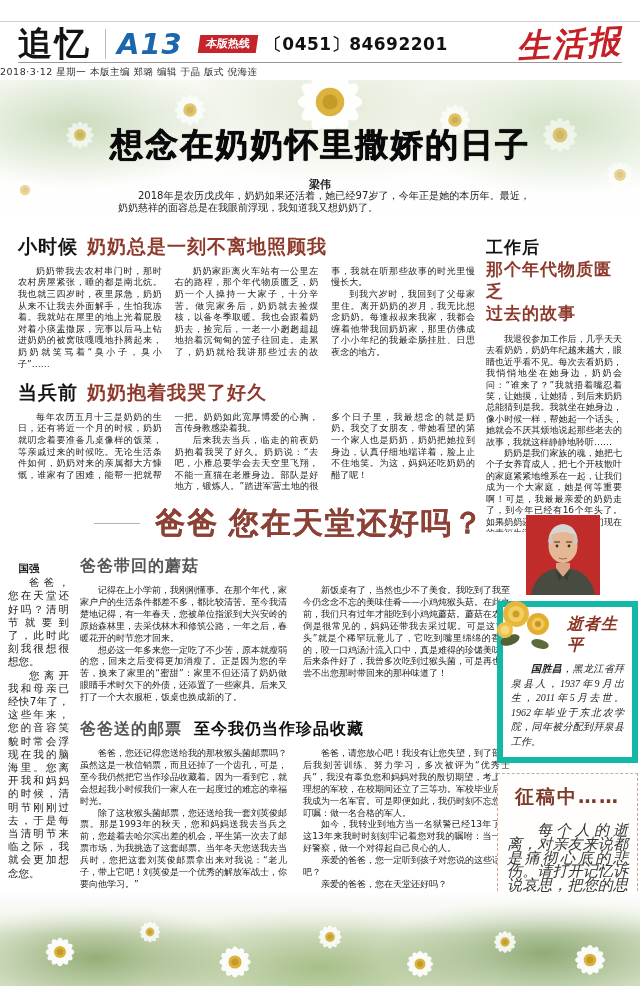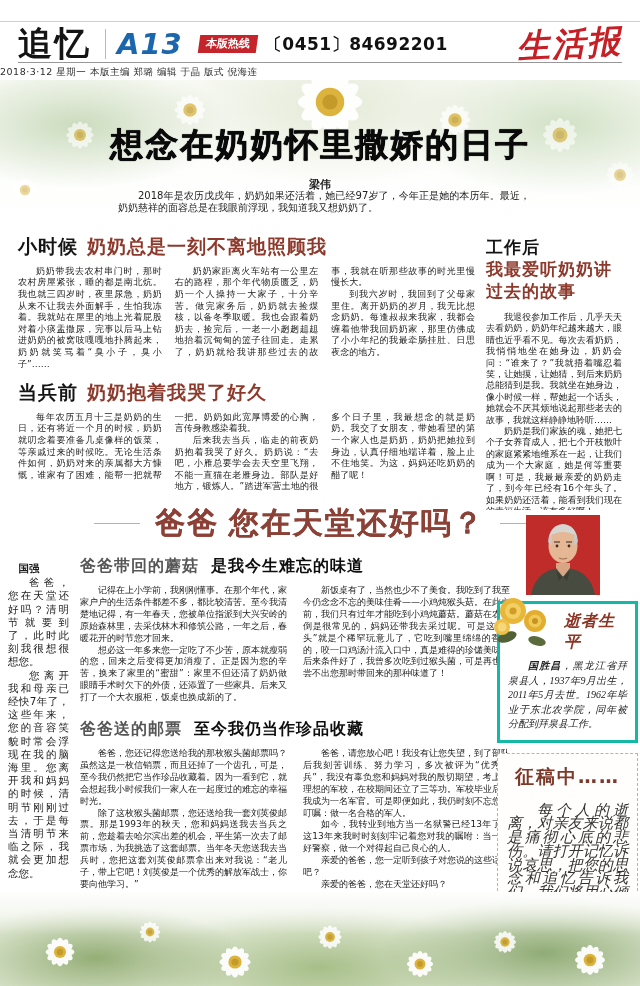--- a/index.html
+++ b/index.html
@@ -66,21 +66,21 @@
   .sub-kicker { font-family:"Liberation Serif","DejaVu Serif",serif; font-weight:600; font-size:16px; color:#565656; letter-spacing:1px; }
   .sub-title { font-weight:900; font-size:16px; color:#0e0e0e; letter-spacing:1px; }
   .cols2 { margin-top:8px; column-count:2; column-gap:16px; overflow:hidden; font-size:9px; line-height:11.9px; text-align:justify; color:#1c1c1c; }
   .sub-mushroom .cols2 { height:123px; }
   .sub-stamps { margin-top:11px; }
   .sub-stamps .cols2 { height:150px; }
 
   
   .sidebar { position:absolute; left:497px; top:515px; width:141px; }
   .portrait { display:block; margin-left:29px; }
-  .obit-box { position:relative; margin-top:6px; border:3px solid #14b8a6; padding:7px 8px 8px; background:#fff; }
+  .obit-box { position:relative; margin-top:6px; border:6px solid #14b8a6; padding:7px 8px 8px; background:#fff; }
   .obit-flowers { position:absolute; left:-7px; top:-13px; }
   .obit-title { margin-left:56px; font-family:"Liberation Serif","DejaVu Serif",serif; font-style:italic; font-weight:800; font-size:16px; color:#8c3525; letter-spacing:1px; }
   .obit-text { margin-top:6px; font-family:"Liberation Serif","DejaVu Serif",serif; font-style:italic; font-size:10px; line-height:14.5px; text-align:justify; color:#222; text-indent:2em; }
   .obit-name { font-weight:800;margin-top:41px; }
   .call-box { margin-top:10px; border:1px dashed #d4a893; padding:10px 9px 9px; background:#fffefd; }
   .call-title { text-align:center; font-weight:900; font-size:19px; color:#7d3a2b; letter-spacing:2px; }
   .call-body { margin-top:14px; font-family:"Liberation Serif","DejaVu Serif",serif; font-style:italic; font-size:15px; line-height:13.8px; text-align:justify; text-indent:2em; color:#333; }
   .method-label { display:inline-block; margin-top:7px; background:#9c3a29; color:#fff; font-weight:800; font-size:13px; padding:1px 5px 2px; letter-spacing:1px; }
   .email-line { margin-top:4px; font-family:"Liberation Serif","DejaVu Serif",serif; font-style:italic; font-weight:700; font-size:11px; line-height:14px; text-indent:2em; word-break:break-all; color:#222; }
   .call-note { margin-top:3px; font-weight:700; font-size:10.5px; line-height:13.5px; text-align:justify; color:#161616; }
@@ -159,21 +159,21 @@
       <span class="sec-kicker">当兵前</span><span class="sec-title">奶奶抱着我哭了好久</span>
     </div>
     <div class="cols3 bodytext">
         <p class="para">每年农历五月十三是奶奶的生日，还有将近一个月的时候，奶奶就叨念着要准备几桌像样的饭菜，等亲戚过来的时候吃。无论生活条件如何，奶奶对来的亲属都大方慷慨，谁家有了困难，能帮一把就帮一把。奶奶如此宽厚博爱的心胸，言传身教感染着我。</p>
         <p class="para">后来我去当兵，临走的前夜奶奶抱着我哭了好久。奶奶说：“去吧，小雁总要学会去天空里飞翔，不能一直猫在老雁身边。部队是好地方，锻炼人。”踏进军营土地的很多个日子里，我最想念的就是奶奶。我交了女朋友，带她看望的第一个家人也是奶奶，奶奶把她拉到身边，认真仔细地端详着，脸上止不住地笑。为这，妈妈还吃奶奶的醋了呢！</p>
       </div>
   </div>
 
   <div class="sec-work">
     <div class="work-kicker">工作后</div>
-    <div class="work-title">我最爱听奶奶讲</div>
+    <div class="work-title">那个年代物质匮乏</div>
     <div class="work-title">过去的故事</div>
     <div class="work-body">
         <p class="para">我退役参加工作后，几乎天天去看奶奶，奶奶年纪越来越大，眼睛也近乎看不见。每次去看奶奶，我悄悄地坐在她身边，奶奶会问：“谁来了？”我就捂着嘴忍着笑，让她摸，让她猜，到后来奶奶总能猜到是我。我就坐在她身边，像小时候一样，帮她起一个话头，她就会不厌其烦地说起那些老去的故事，我就这样静静地聆听……</p>
         <p class="para">奶奶是我们家族的魂，她把七个子女养育成人，把七个开枝散叶的家庭紧紧地维系在一起，让我们成为一个大家庭，她是何等重要啊！可是，我最最亲爱的奶奶走了，到今年已经有16个年头了。如果奶奶还活着，能看到我们现在的幸福生活，该有多好啊！</p>
       </div>
   </div>
 
   <div class="article2-titlebar">
     <span class="rule-seg"></span>
     <span class="article2-title">爸爸 您在天堂还好吗？</span>
@@ -185,21 +185,20 @@
     <div>
         <p class="para">爸爸，您在天堂还好吗？清明节就要到了，此时此刻我很想很想您。</p>
         <p class="para">您离开我和母亲已经快7年了，这些年来，您的音容笑貌时常会浮现在我的脑海里。您离开我和妈妈的时候，清明节刚刚过去，于是每当清明节来临之际，我就会更加想念您。</p>
       </div>
   </div>
 
   <div class="main2">
     <div class="sub-mushroom">
       <div class="sub-head">
         <span class="sub-kicker">爸爸带回的蘑菇</span>
-        <span class="sub-title">是我今生难忘的味道</span>
       </div>
       <div class="cols2">
           <p class="para">记得在上小学前，我刚刚懂事。在那个年代，家家户户的生活条件都差不多，都比较清苦。至今我清楚地记得，有一年春天，您被单位指派到大兴安岭的原始森林里，去采伐林木和修筑公路，一年之后，春暖花开的时节您才回来。</p>
           <p class="para">想必这一年多来您一定吃了不少苦，原本就瘦弱的您，回来之后变得更加消瘦了。正是因为您的辛苦，换来了家里的“蜜甜”：家里不但还清了奶奶做眼睛手术时欠下的外债，还添置了一些家具。后来又打了一个大衣服柜，饭桌也换成新的了。</p>
           <p class="para">新饭桌有了，当然也少不了美食。我吃到了我至今仍念念不忘的美味佳肴——小鸡炖猴头菇。在此之前，我们只有过年才能吃到小鸡炖蘑菇。蘑菇在农村倒是很常见的，妈妈还带我去采过呢。可是这“猴头”就是个稀罕玩意儿了，它吃到嘴里绵绵的香香的，咬一口鸡汤汁流入口中，真是难得的珍馐美味。后来条件好了，我曾多次吃到过猴头菌，可是再也品尝不出您那时带回来的那种味道了！</p>
         </div>
     </div>
     <div class="sub-stamps">
       <div class="sub-head">
         <span class="sub-kicker">爸爸送的邮票</span>

